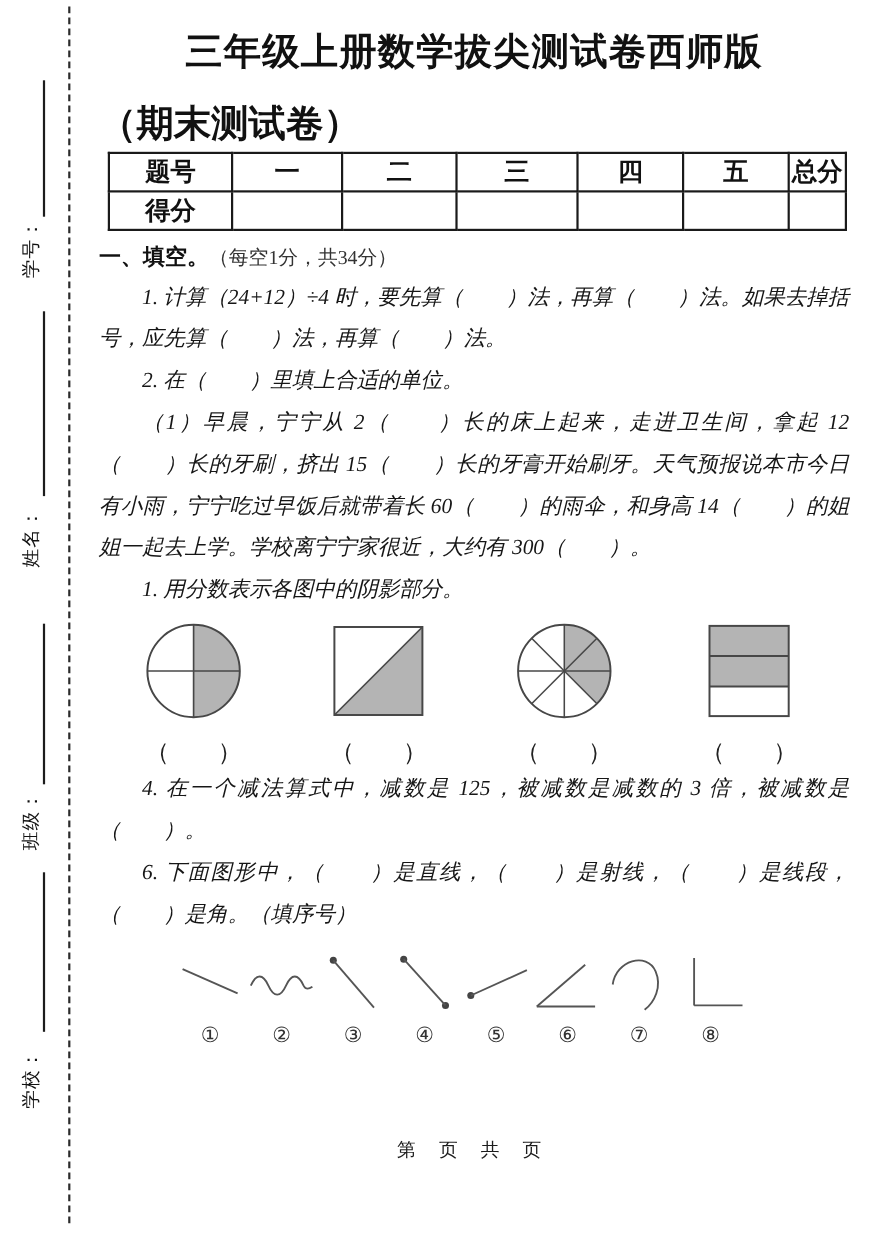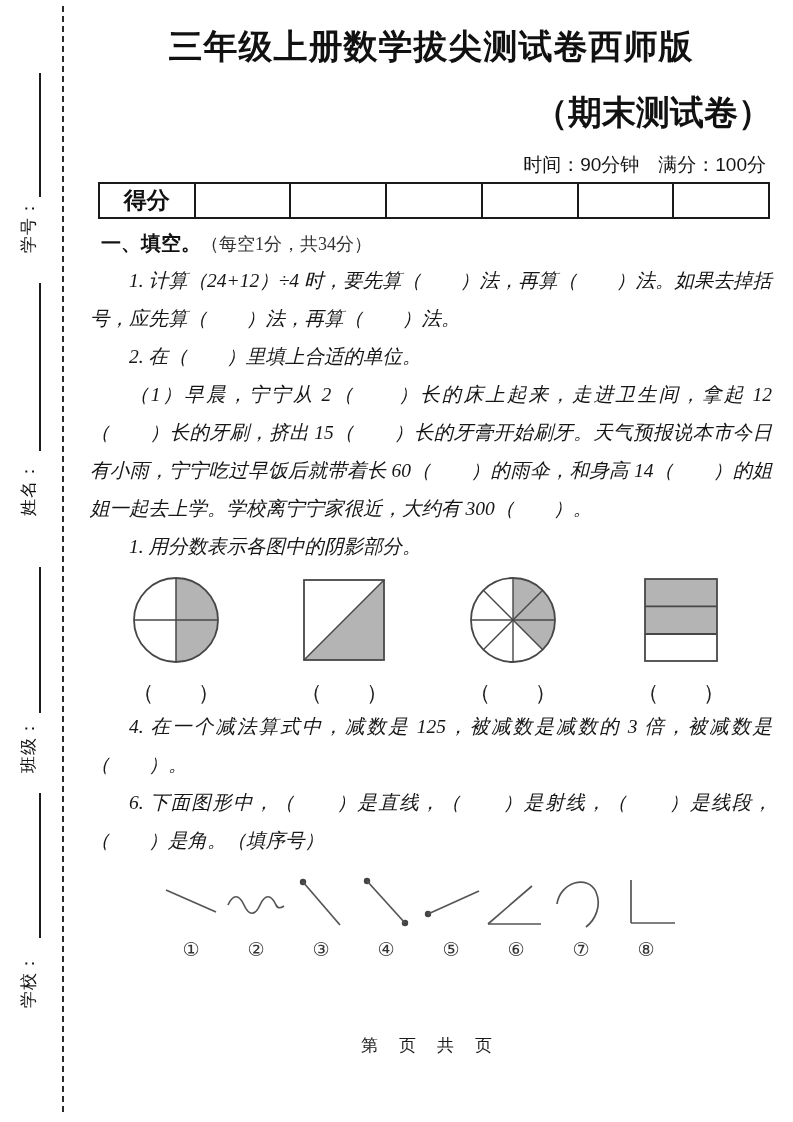--- a/index.html
+++ b/index.html
@@ -19,32 +19,32 @@
   .wl4 { top:793px; height:145px; }
   .m-label { position:absolute; left:-8px; width:72px; height:22px;
     text-align:center; transform:rotate(-90deg); font-size:17px;
     letter-spacing:1px; color:#111; white-space:nowrap; }
   .ml1 { top:215px; } .ml2 { top:478px; } .ml3 { top:735px; } .ml4 { top:970px; }
 
   
   .content { position:absolute; left:90px; top:0; width:682px; }
   .title { margin:24px 0 0; text-align:center; font-family:"Liberation Sans","DejaVu Sans",sans-serif;
     font-weight:bold; font-size:34px; letter-spacing:1px; }
-  .subtitle { margin:20px 0 0; text-align:right; font-family:"Liberation Sans","DejaVu Sans",sans-serif;
+  .subtitle { margin:20px 0 0; text-align:left; font-family:"Liberation Sans","DejaVu Sans",sans-serif;
     font-weight:bold; font-size:34px; }
   .meta { margin:16px 6px 4px 0; text-align:right; font-size:19px;
     font-family:"Liberation Sans","DejaVu Sans",sans-serif; color:#151515; }
 
   table.score-table { border-collapse:collapse; width:672px; margin:2px 0 0 8px;
     table-layout:fixed; }
   table.score-table th, table.score-table td {
     border:2px solid #1a1a1a; height:35px; text-align:center; vertical-align:middle;
     font-size:23px; font-weight:bold; padding:0; }
 
-  .section-head { margin:10px 11px 0; font-size:20px; line-height:28px;font-family:Liberation Serif, serif; }
+  .section-head { margin:10px 0 0; font-size:20px; line-height:28px;font-family:Liberation Serif, serif; }
   .sh-title { font-weight:bold; }
   .sh-note  { font-size:18px; font-weight:normal; color:#333; }
 
   p.q { margin:0; font-size:19.5px; line-height:38px; text-align:justify;
     text-indent:2em; color:#161616;font-style:italic; }
   p.q.first { margin-top:4px; }
 
   
   .fig-row { display:flex; justify-content:space-between; padding:8px 45px 0 40px; }
   .fig { text-align:center; }
@@ -70,24 +70,32 @@
   <div class="write-line wl3"></div>
   <div class="m-label ml3">班级：</div>
   <div class="write-line wl4"></div>
   <div class="m-label ml4">学校：</div>
   <div class="cut-line"></div>
 </div>
 
 <div class="content">
   <div class="title">三年级上册数学拔尖测试卷西师版</div>
   <div class="subtitle">（期末测试卷）</div>
-  <div class="meta">时间：90分钟　满分：100分</div>
 
   <table class="score-table">
     <tbody>
+        <tr>
+      <th style="width:112px">题号</th>
+      <th style="width:100px">一</th>
+      <th style="width:104px">二</th>
+      <th style="width:110px">三</th>
+      <th style="width:96px">四</th>
+      <th style="width:96px">五</th>
+      <th>总分</th>
+    </tr>
     <tr>
       <th>得分</th>
       <td></td>
       <td></td>
       <td></td>
       <td></td>
       <td></td>
       <td></td>
     </tr>
   </tbody>

